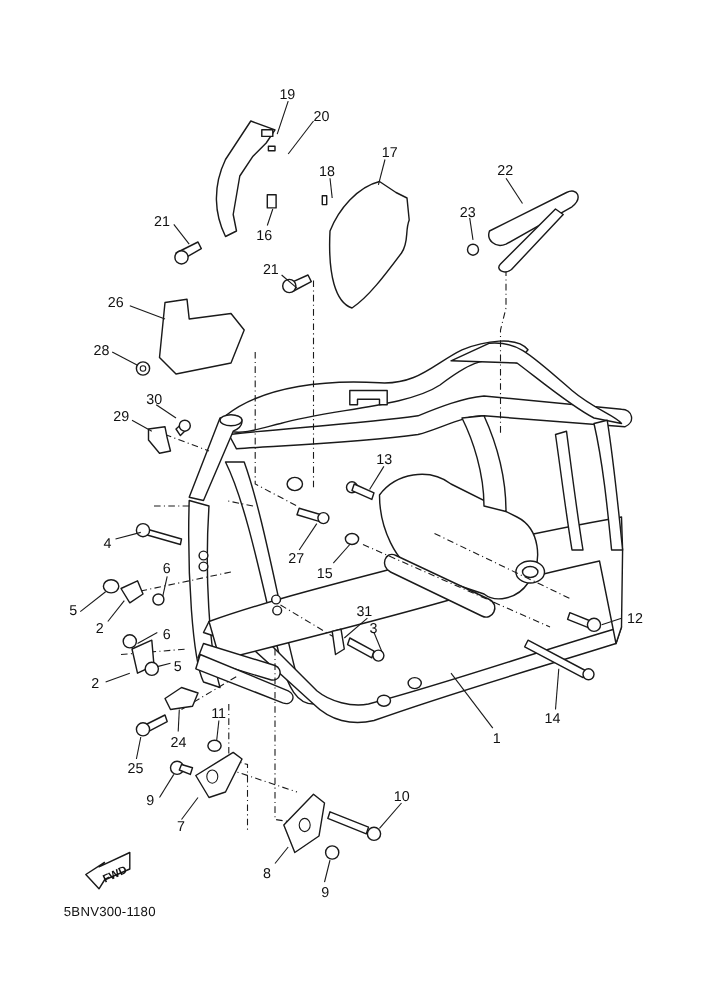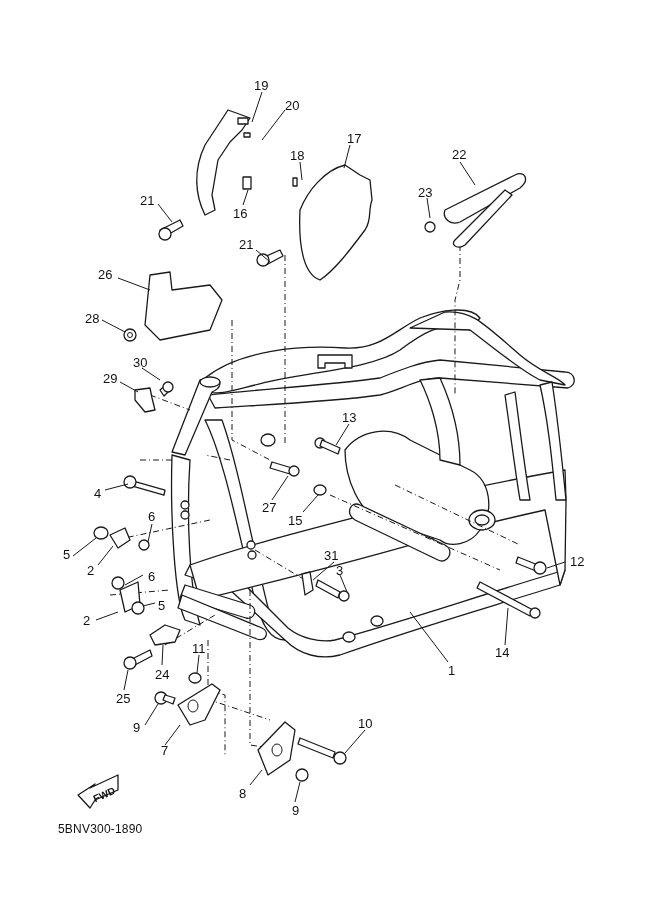--- a/index.html
+++ b/index.html
@@ -231,13 +231,13 @@
     <text class="lbl" x="324" y="560">31</text>
     <text class="lbl" x="336" y="575">3</text>
   </g>
 
   <g>
     <path class="part" d="M118,775 L90,788 L95,784 L78,795 L90,808 L95,800 L118,790 Z"></path>
     <text class="lbl" x="93" y="800" style="font-size:10px;font-weight:bold" transform="rotate(-25 100 796)">FWD</text>
   </g>
 </svg>
 
-<div class="code">5BNV300-1890</div>
+<div class="code">5BNV300-1180</div>
 
 </body></html>

